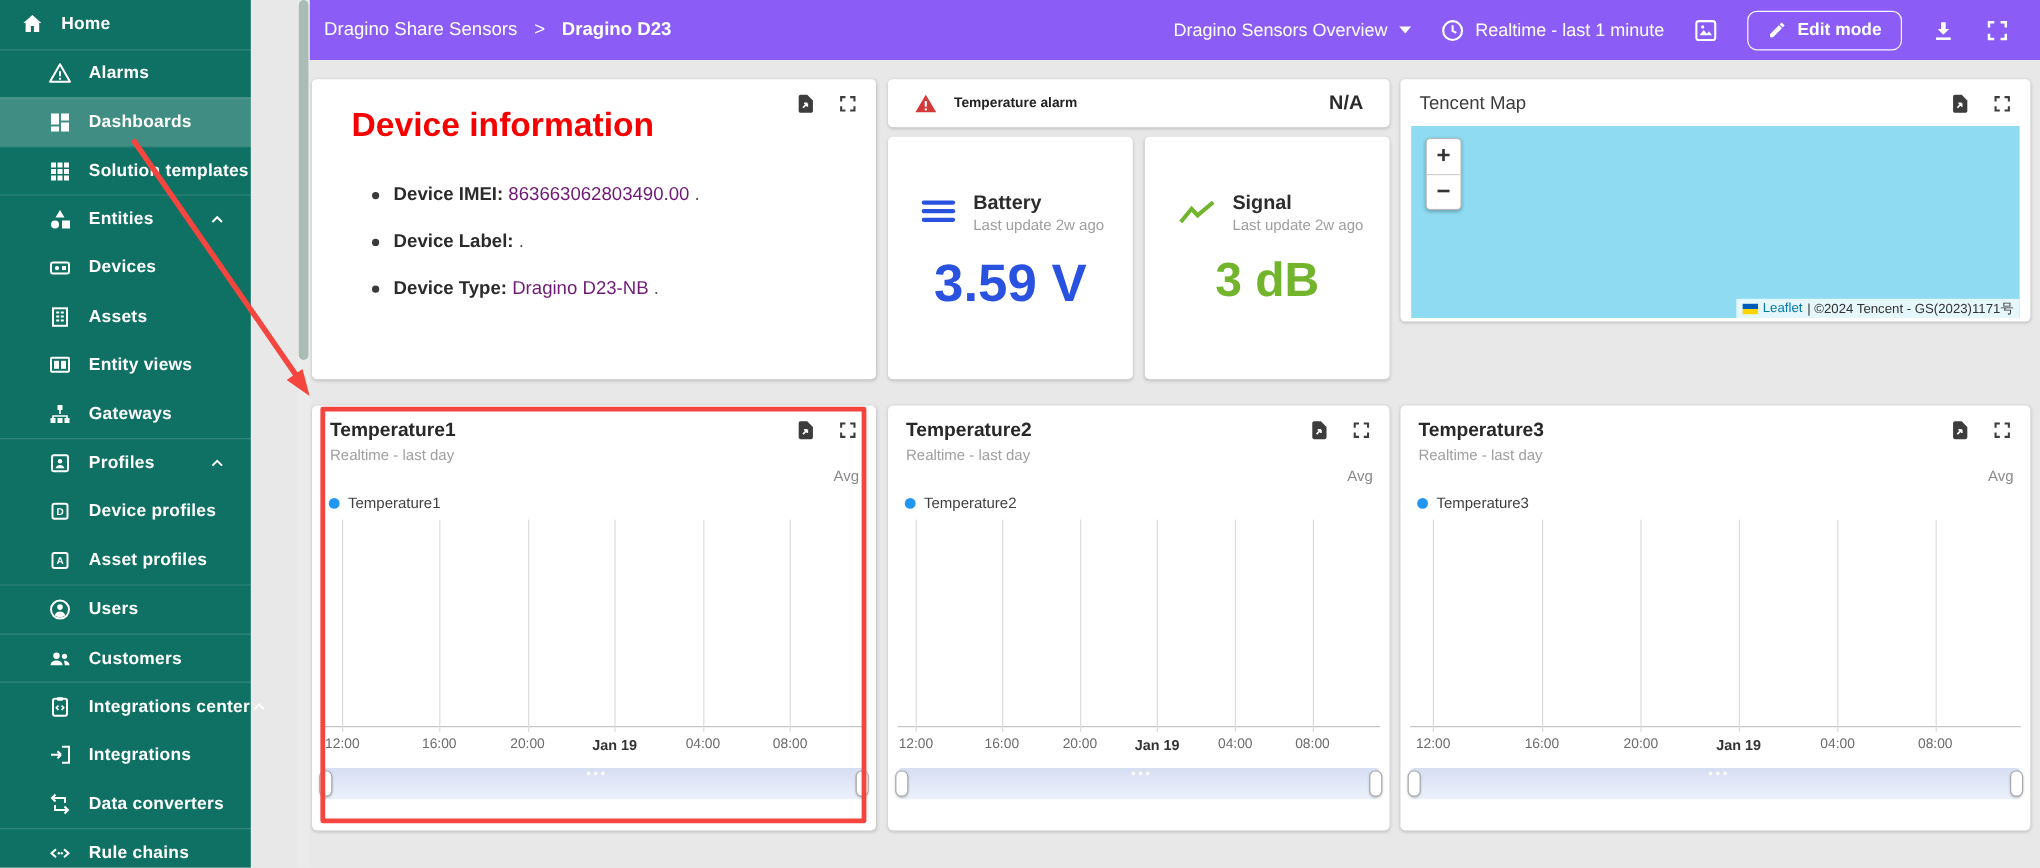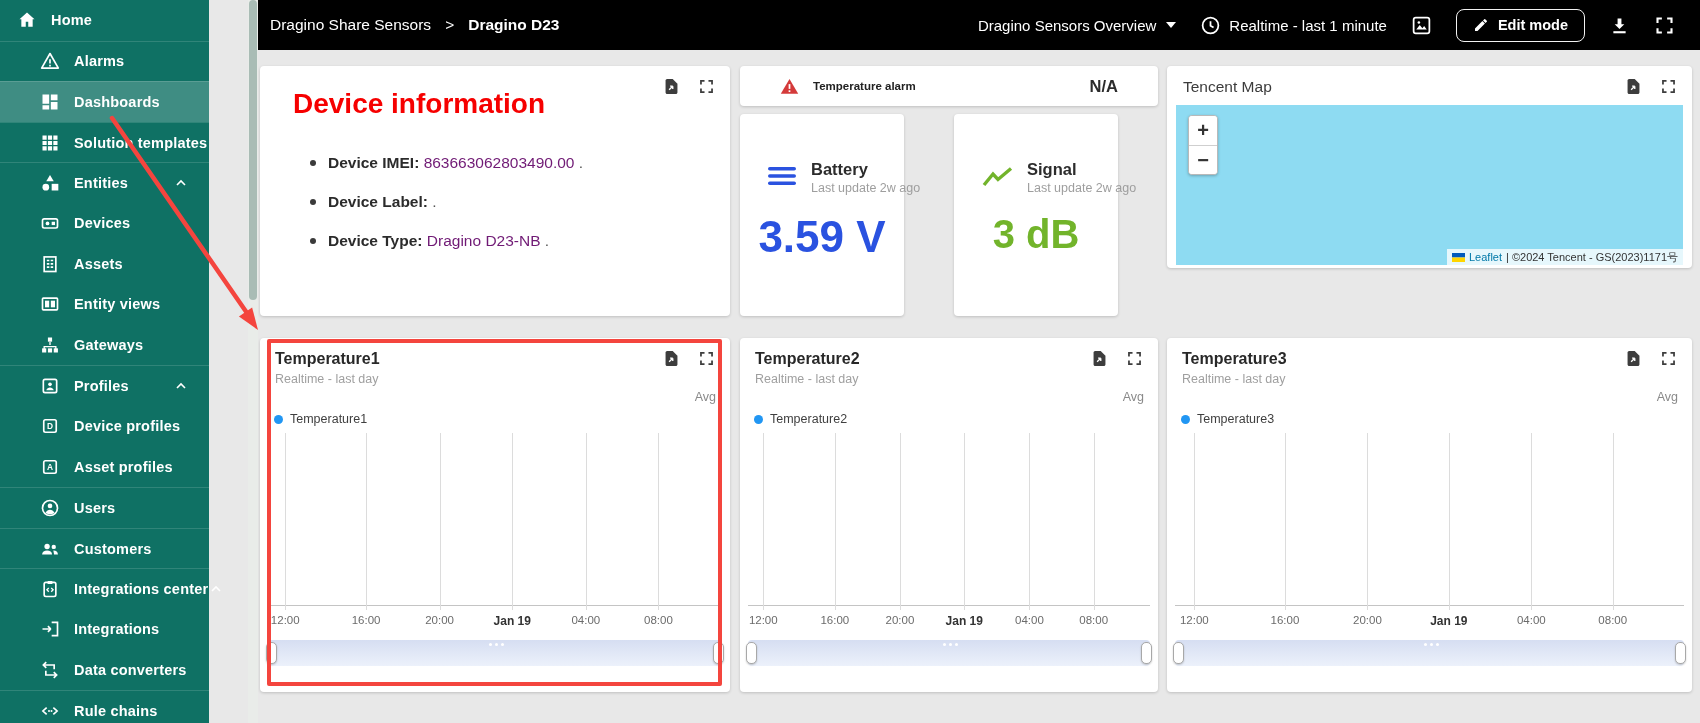--- a/index.html
+++ b/index.html
@@ -16,21 +16,21 @@
   .side-item .ic svg { display:block; width:20px; height:20px; }
   .side-item .lbl { font-size:14.5px; font-weight:600; letter-spacing:.2px; white-space:nowrap; }
   .side-item .chev { margin-left:auto; margin-right:20px; width:16px; height:16px; }
   .side-item .chev svg { display:block; width:16px; height:16px; }
 
   
   #scrollstrip { position:absolute; left:248px; top:0; width:10px; height:723px; background:#e9ece9; z-index:3; }
   #scrollthumb { position:absolute; left:1px; top:0; width:8px; height:300px; background:#a9bcb5; border-radius:4px; }
 
   
-  #topbar { position:absolute; left:258px; top:0; right:0; height:50px; background:#000000; z-index:2;
+  #topbar { position:absolute; left:258px; top:0; right:0; height:50px; background:#8b5cf6; z-index:2;
     display:flex; align-items:center; color:#fff; }
   #breadcrumb { display:flex; align-items:center; gap:14px; padding-left:12px; font-size:15.5px; }
   #breadcrumb .cur { font-weight:700; }
   #topbar-right { margin-left:auto; display:flex; align-items:center; gap:24px; padding-right:25px; }
   .tb-ic svg { display:block; width:21px; height:21px; }
   .tb-group { display:flex; align-items:center; gap:8px; cursor:pointer; }
   .tb-text { font-size:15px; font-weight:500; white-space:nowrap; }
   .caret { width:0; height:0; border-left:5px solid transparent; border-right:5px solid transparent;
     border-top:6px solid #fff; margin-left:2px; }
   #edit-btn { display:flex; align-items:center; gap:9px; border:1.5px solid rgba(255,255,255,.95);
@@ -47,28 +47,28 @@
   #device-title { position:absolute; left:33px; top:22px; font-size:28px; font-weight:700; color:#f60000; }
   #device-list { position:absolute; left:48px; top:88px; list-style:none; }
   #device-list li { position:relative; padding-left:20px; margin-bottom:21px; font-size:15.5px; color:#2e2e2e; }
   #device-list li::before { content:""; position:absolute; left:2px; top:6px; width:6px; height:6px;
     border-radius:50%; background:#3a3a3a; }
   #device-list .dlbl { font-weight:700; color:#2b2b2b; }
   #device-list .dval { color:#701a75; }
   #device-list .dsuf { color:#555; }
 
   
-  #alarm-card { left:740px; top:66px; width:418px; height:40px; display:flex; align-items:center; padding:0 40px; }
+  #alarm-card { left:740px; top:66px; width:418px; height:40px; display:flex; align-items:center; padding:0 22px; }
   #alarm-card .aic { width:19px; height:19px; margin-right:14px; }
   #alarm-card .aic svg { display:block; width:19px; height:19px; }
   #alarm-label { font-size:11.5px; font-weight:600; color:#222; }
   #alarm-value { margin-left:auto; font-size:16.5px; font-weight:600; color:#2b2b2b; }
 
   
-  .kpi-card { top:114px; width:164px; height:202px; }
+  .kpi-card { top:114px; width:204px; height:202px; }
   .kpi-head { position:absolute; left:28px; top:46px; display:flex; align-items:center; gap:13px; }
   .kpi-head .kic svg { display:block; }
   .kpi-title { font-size:16.5px; font-weight:700; color:#2c2c2c; line-height:1.15; }
   .kpi-sub { font-size:12.5px; color:#9e9e9e; margin-top:2px; white-space:nowrap; }
   .kpi-value { position:absolute; left:0; right:0; top:98px; text-align:center; font-size:44px; font-weight:700; }
 
   
   #map-card { left:1167px; top:66px; width:525px; height:202px; }
   #map-title { position:absolute; left:16px; top:12px; font-size:15.5px; font-weight:500; color:#3c3c3c; }
   #map-area { position:absolute; left:9px; right:9px; top:39px; bottom:3px; background:#8edbf2; overflow:hidden; }

